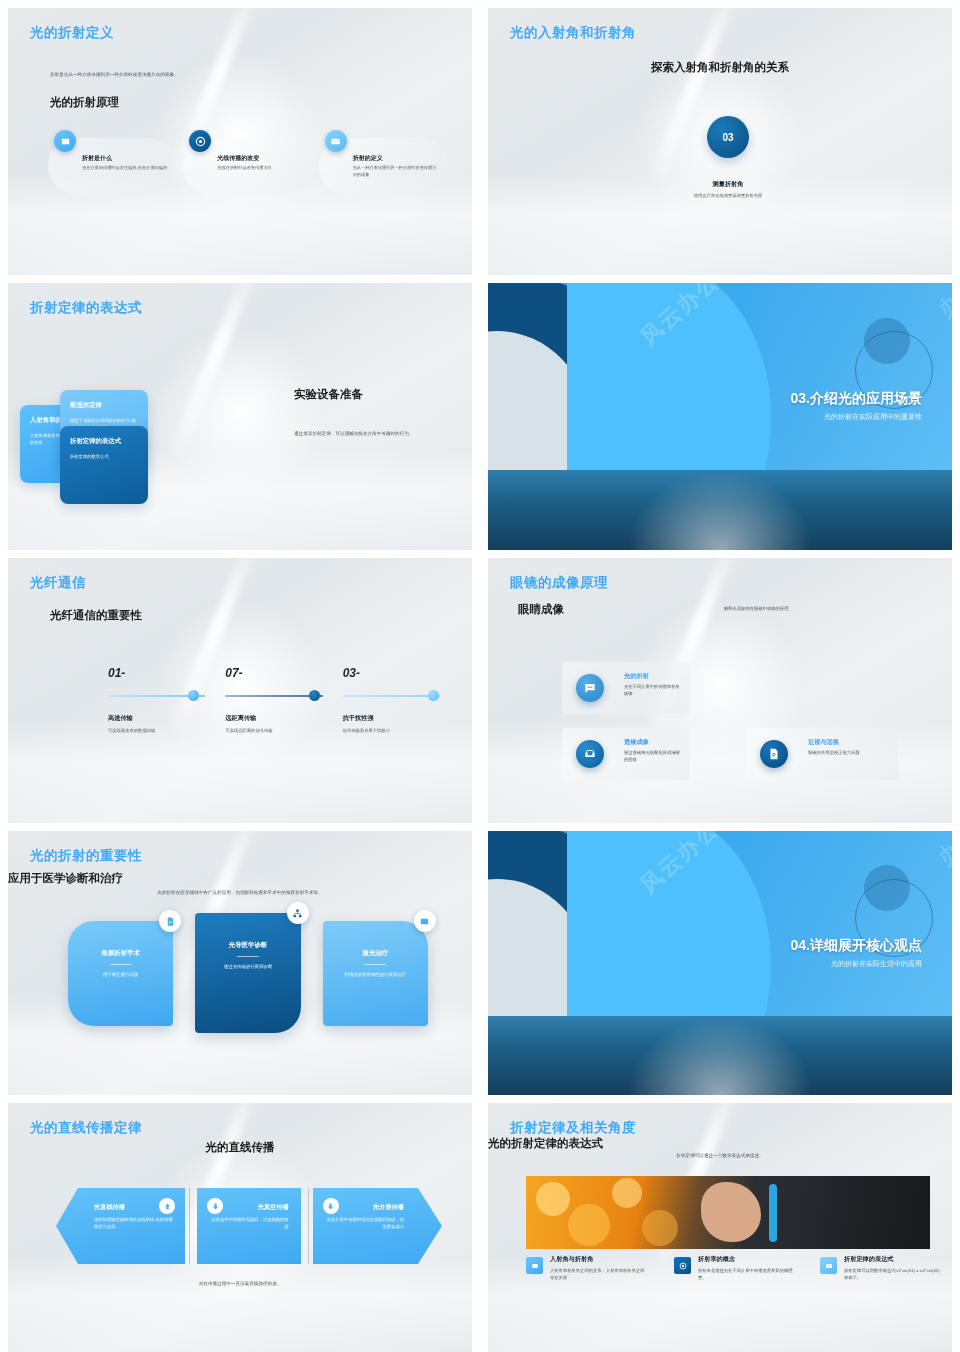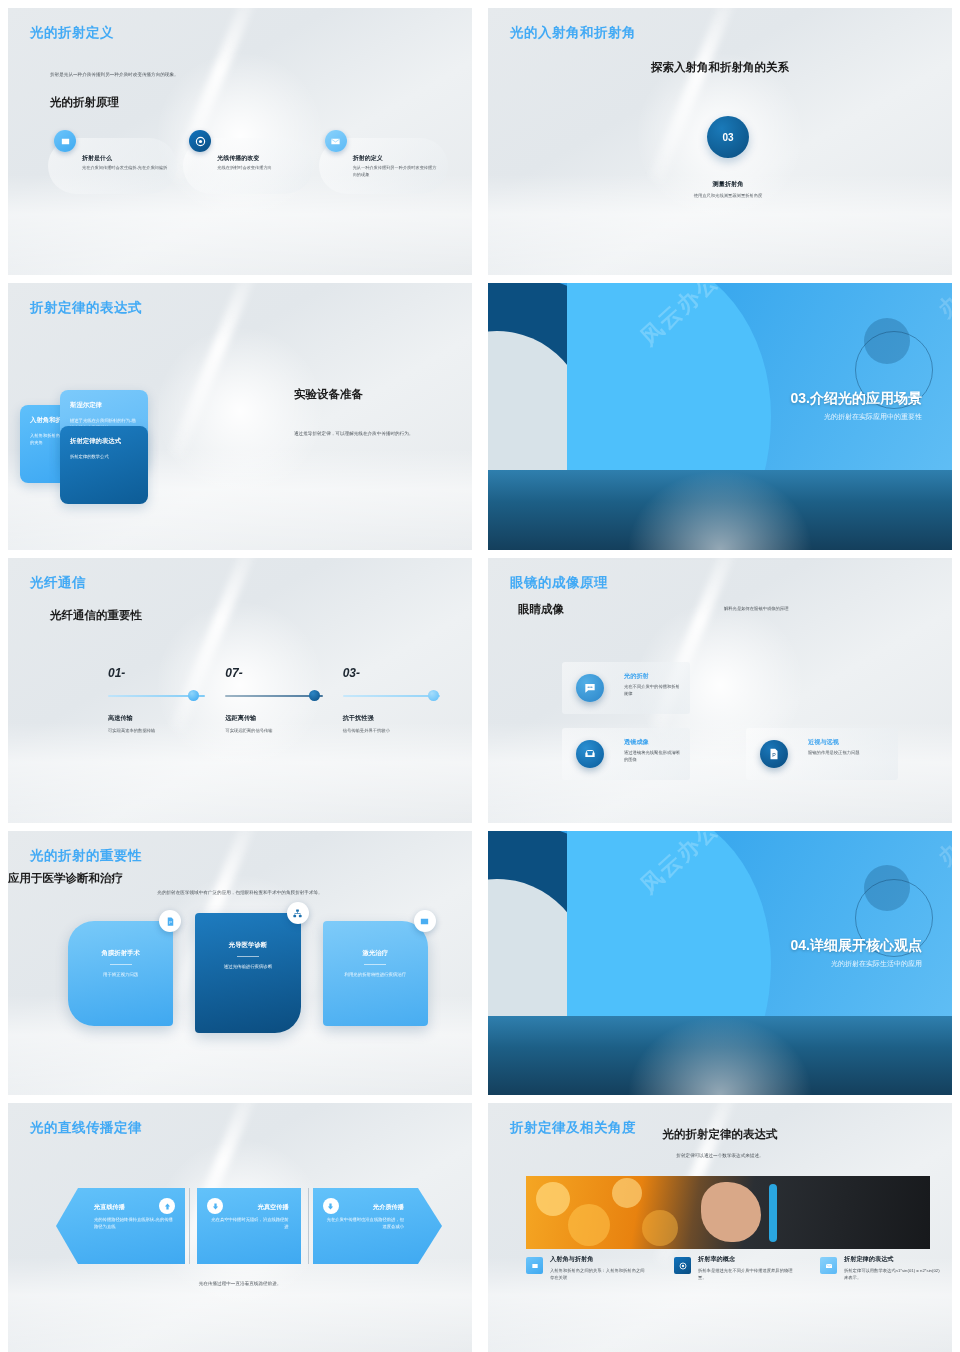--- a/index.html
+++ b/index.html
@@ -211,21 +211,21 @@
   .chev-d { font-size:4.3px; line-height:1.6; opacity:.96; }
   .chev-ic {
     position:absolute; top:10px; width:16px; height:16px; border-radius:50%;
     background:#fff; display:flex; align-items:center; justify-content:center;
   }
   .chev-ic svg { width:9px; height:9px; fill:#4cb3f4; }
   .s9-sep { position:absolute; top:85px; width:1px; height:76px; background:rgba(140,160,175,.5); }
   .s9-foot { position:absolute; left:0; right:0; top:178px; text-align:center; font-size:4.6px; color:#4a5157; }
 
   
-  .s10-head { position:absolute; left:0; right:0; top:24px; text-align:center; }
+  .s10-head { position:absolute; left:0; right:0; top:33px; text-align:left; }
   .s10-desc { position:absolute; left:0; right:0; top:50px; text-align:center; }
   .s10-img { position:absolute; left:38px; top:73px; width:404px; height:73px; overflow:hidden; }
   .s10-img .bokeh { position:absolute; inset:0;
      background: linear-gradient(100deg,#f5a623 0%, #e8820f 28%, #6b4b2a 42%, #2b2f34 55%, #17191c 100%); }
   .s10-b1 { position:absolute; left:10px; top:6px; width:34px; height:34px; border-radius:50%; background:rgba(255,214,120,.75); }
   .s10-b2 { position:absolute; left:42px; top:28px; width:42px; height:42px; border-radius:50%; background:rgba(255,196,78,.55); }
   .s10-b3 { position:absolute; left:86px; top:2px; width:30px; height:30px; border-radius:50%; background:rgba(255,222,140,.6); }
   .s10-b4 { position:absolute; left:116px; top:34px; width:36px; height:36px; border-radius:50%; background:rgba(250,180,60,.5); }
   .s10-hand { position:absolute; left:175px; top:6px; width:60px; height:60px; border-radius:40% 55% 45% 50%; background:#d9a888; }
   .s10-tass { position:absolute; left:243px; top:8px; width:8px; height:58px; background:#2aa6e0; border-radius:4px; }
@@ -505,20 +505,21 @@
       </div>
     </div>
   </div>
 
   <div class="slide-cell">
     <div class="slide">
       <div class="streak"></div>
       <div class="streak2"></div>
       <div class="glow"></div>
       <div class="s-title">光的直线传播定律</div>
+      <div class="s-head s9-head">光的直线传播</div>
 
       <div class="s9-chevs">
 
         <div class="chev chev-first">
           <span class="chev-ic" style="right:10px;">
             <svg viewBox="0 0 24 24">
                 <path d="M12 4l7 8h-4v8h-6v-8H5z"></path>
               </svg>
           </span>
           <div class="chev-inner">

